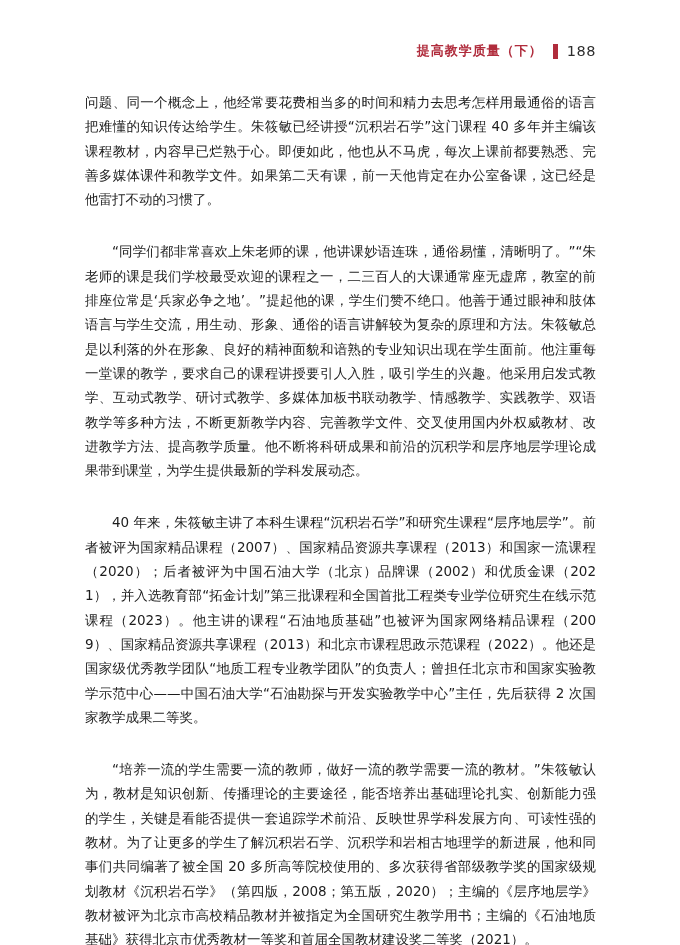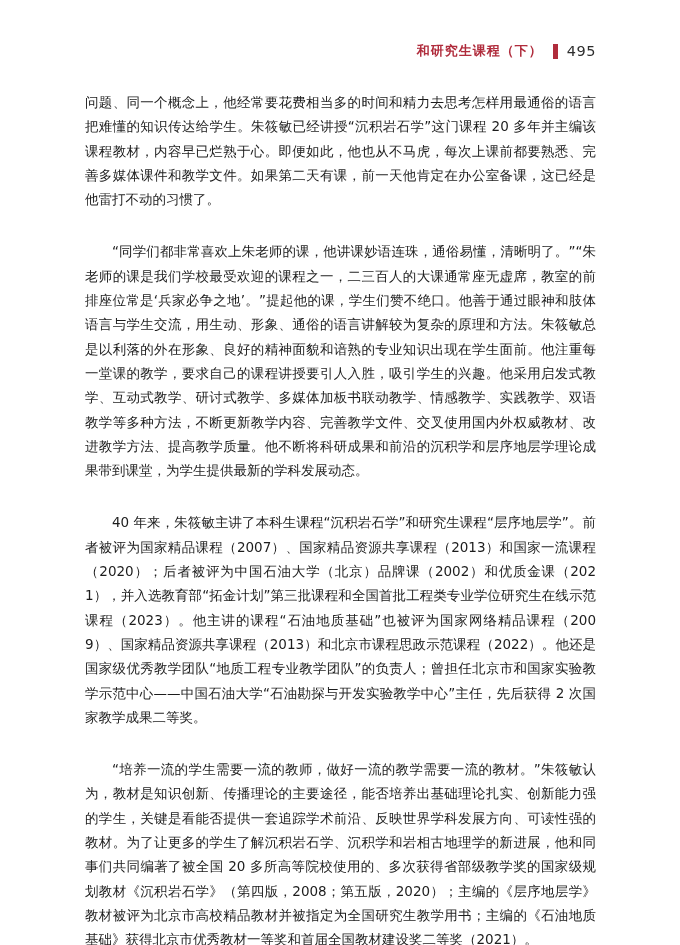--- a/index.html
+++ b/index.html
@@ -67,25 +67,25 @@
     text-indent: 2em;
     margin-top: 28px;
   }
 </style>
 </head>
 <body>
 
 <div class="page">
 
   <div class="running-header">
-    <span class="header-title">和研究生课程（下）</span>
+    <span class="header-title">提高教学质量（下）</span>
     <span class="header-divider"></span>
-    <span class="header-pagenum">495</span>
+    <span class="header-pagenum">188</span>
   </div>
 
   <div class="content">
-    <p class="">问题、同一个概念上，他经常要花费相当多的时间和精力去思考怎样用最通俗的语言把难懂的知识传达给学生。朱筱敏已经讲授“沉积岩石学”这门课程 20 多年并主编该课程教材，内容早已烂熟于心。即便如此，他也从不马虎，每次上课前都要熟悉、完善多媒体课件和教学文件。如果第二天有课，前一天他肯定在办公室备课，这已经是他雷打不动的习惯了。</p>
+    <p class="">问题、同一个概念上，他经常要花费相当多的时间和精力去思考怎样用最通俗的语言把难懂的知识传达给学生。朱筱敏已经讲授“沉积岩石学”这门课程 40 多年并主编该课程教材，内容早已烂熟于心。即便如此，他也从不马虎，每次上课前都要熟悉、完善多媒体课件和教学文件。如果第二天有课，前一天他肯定在办公室备课，这已经是他雷打不动的习惯了。</p>
     <p class="indented">“同学们都非常喜欢上朱老师的课，他讲课妙语连珠，通俗易懂，清晰明了。”“朱老师的课是我们学校最受欢迎的课程之一，二三百人的大课通常座无虚席，教室的前排座位常是‘兵家必争之地’。”提起他的课，学生们赞不绝口。他善于通过眼神和肢体语言与学生交流，用生动、形象、通俗的语言讲解较为复杂的原理和方法。朱筱敏总是以利落的外在形象、良好的精神面貌和谙熟的专业知识出现在学生面前。他注重每一堂课的教学，要求自己的课程讲授要引人入胜，吸引学生的兴趣。他采用启发式教学、互动式教学、研讨式教学、多媒体加板书联动教学、情感教学、实践教学、双语教学等多种方法，不断更新教学内容、完善教学文件、交叉使用国内外权威教材、改进教学方法、提高教学质量。他不断将科研成果和前沿的沉积学和层序地层学理论成果带到课堂，为学生提供最新的学科发展动态。</p>
     <p class="indented">40 年来，朱筱敏主讲了本科生课程“沉积岩石学”和研究生课程“层序地层学”。前者被评为国家精品课程（2007）、国家精品资源共享课程（2013）和国家一流课程（2020）；后者被评为中国石油大学（北京）品牌课（2002）和优质金课（2021），并入选教育部“拓金计划”第三批课程和全国首批工程类专业学位研究生在线示范课程（2023）。他主讲的课程“石油地质基础”也被评为国家网络精品课程（2009）、国家精品资源共享课程（2013）和北京市课程思政示范课程（2022）。他还是国家级优秀教学团队“地质工程专业教学团队”的负责人；曾担任北京市和国家实验教学示范中心——中国石油大学“石油勘探与开发实验教学中心”主任，先后获得 2 次国家教学成果二等奖。</p>
     <p class="indented">“培养一流的学生需要一流的教师，做好一流的教学需要一流的教材。”朱筱敏认为，教材是知识创新、传播理论的主要途径，能否培养出基础理论扎实、创新能力强的学生，关键是看能否提供一套追踪学术前沿、反映世界学科发展方向、可读性强的教材。为了让更多的学生了解沉积岩石学、沉积学和岩相古地理学的新进展，他和同事们共同编著了被全国 20 多所高等院校使用的、多次获得省部级教学奖的国家级规划教材《沉积岩石学》（第四版，2008；第五版，2020）；主编的《层序地层学》教材被评为北京市高校精品教材并被指定为全国研究生教学用书；主编的《石油地质基础》获得北京市优秀教材一等奖和首届全国教材建设奖二等奖（2021）。</p>
   </div>
 
 </div>
 
 </body></html>

